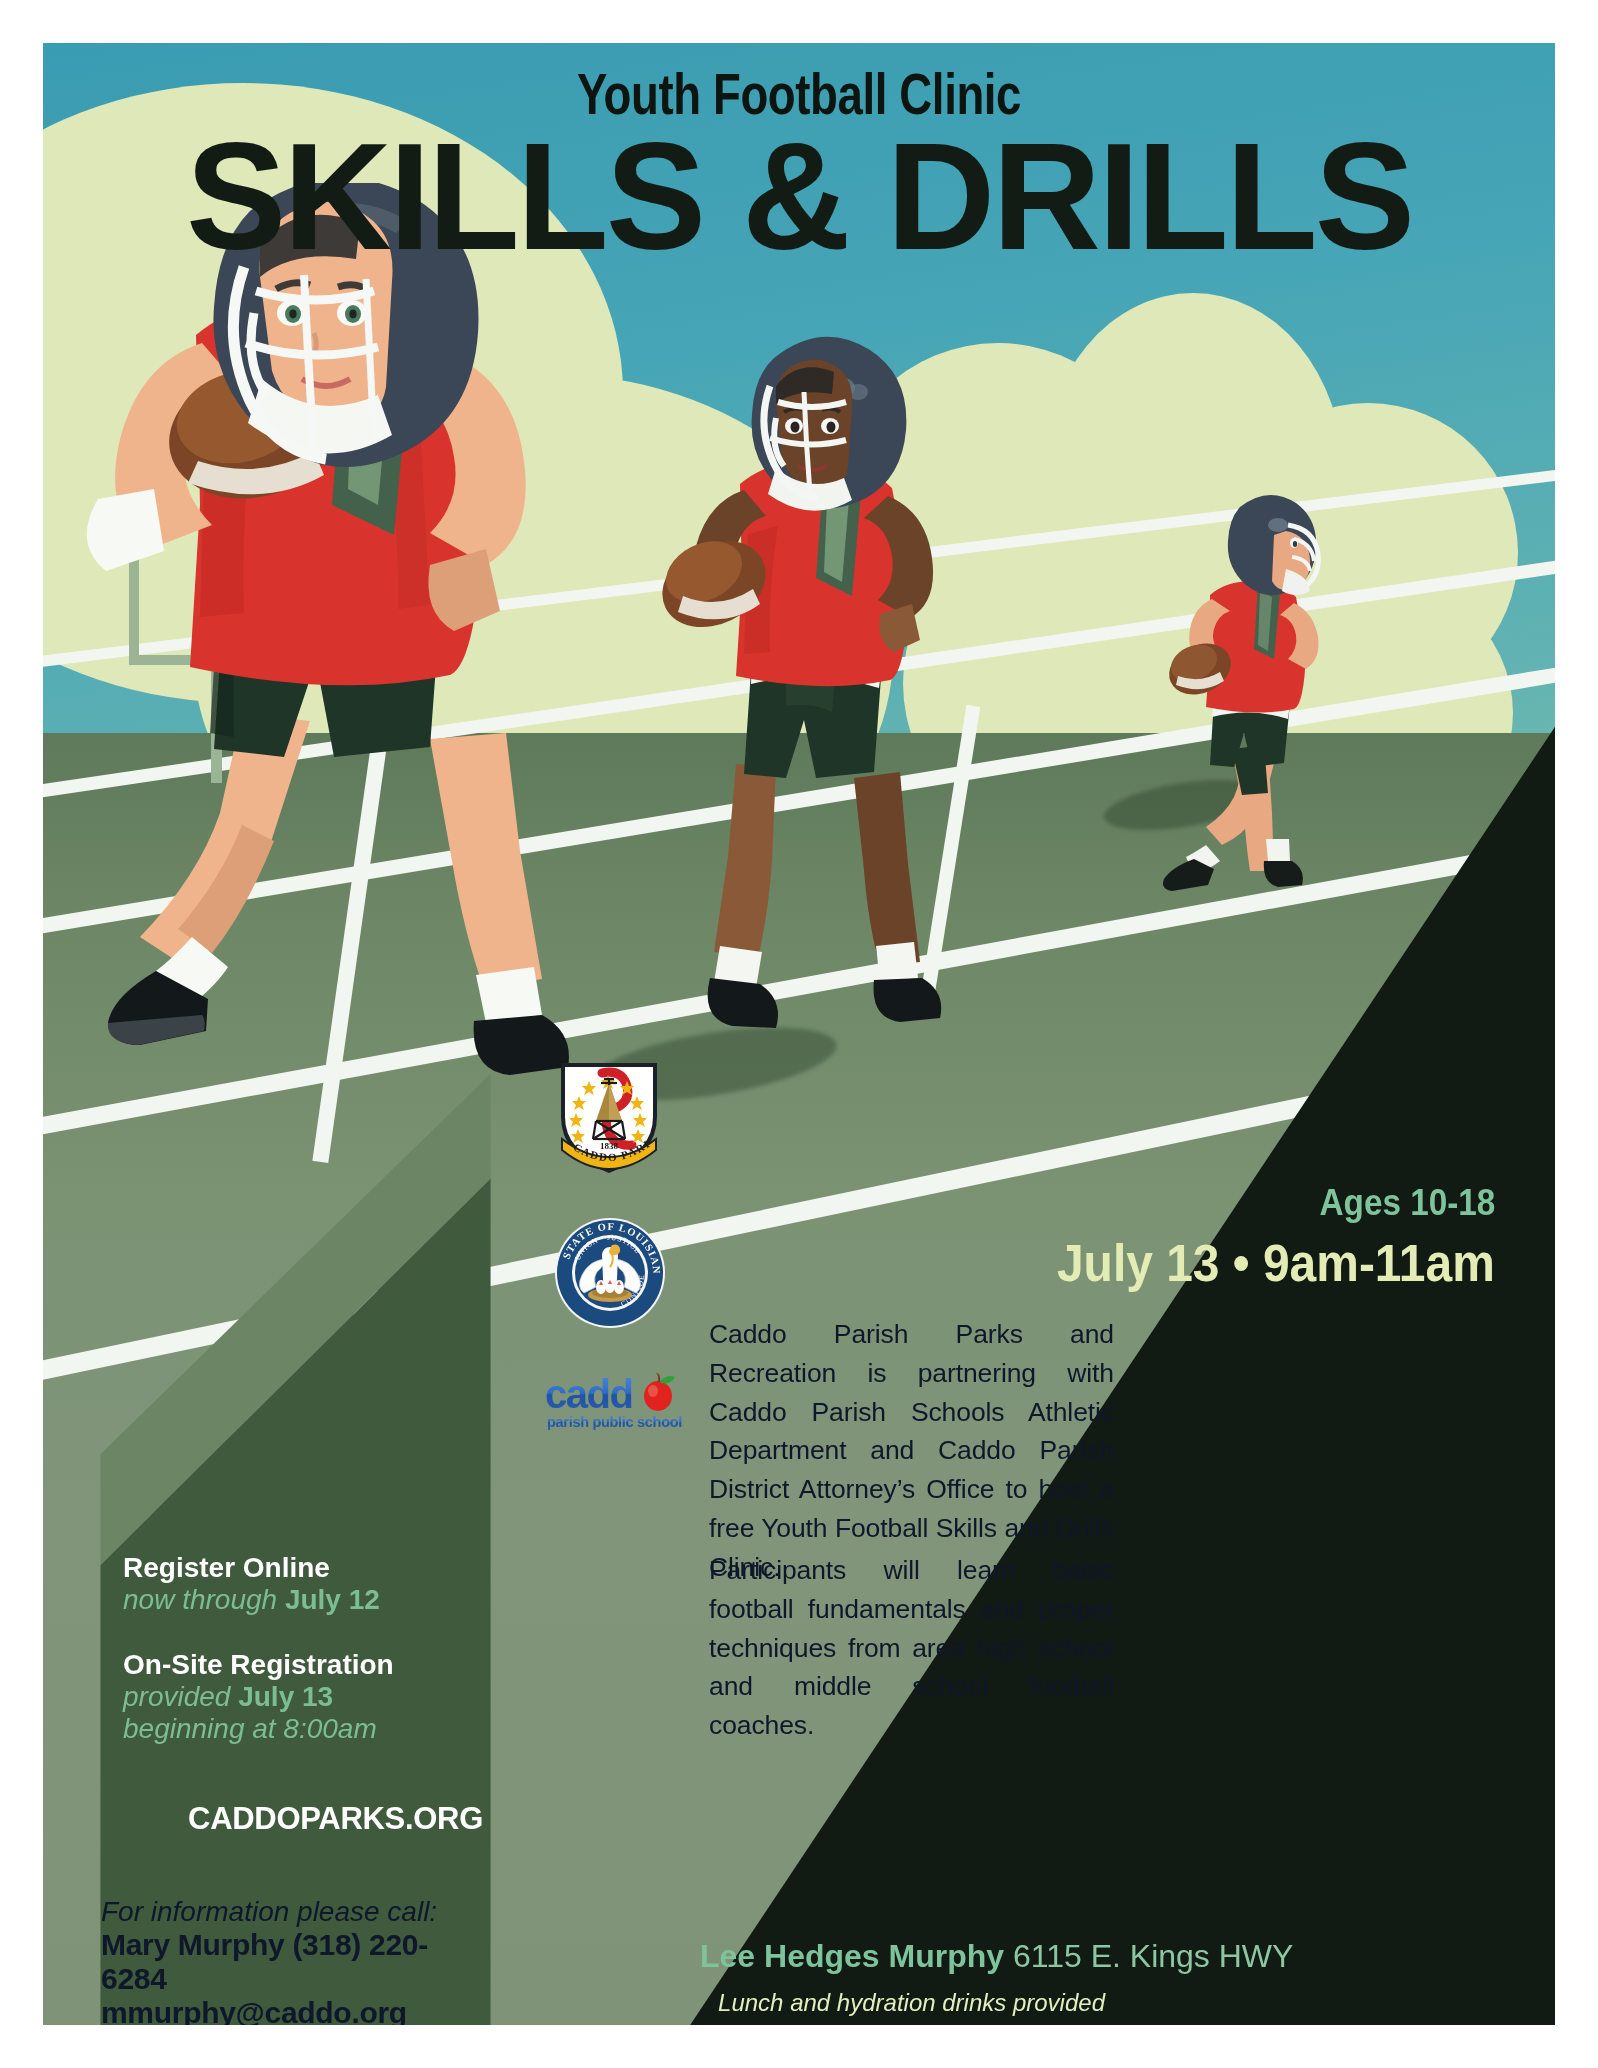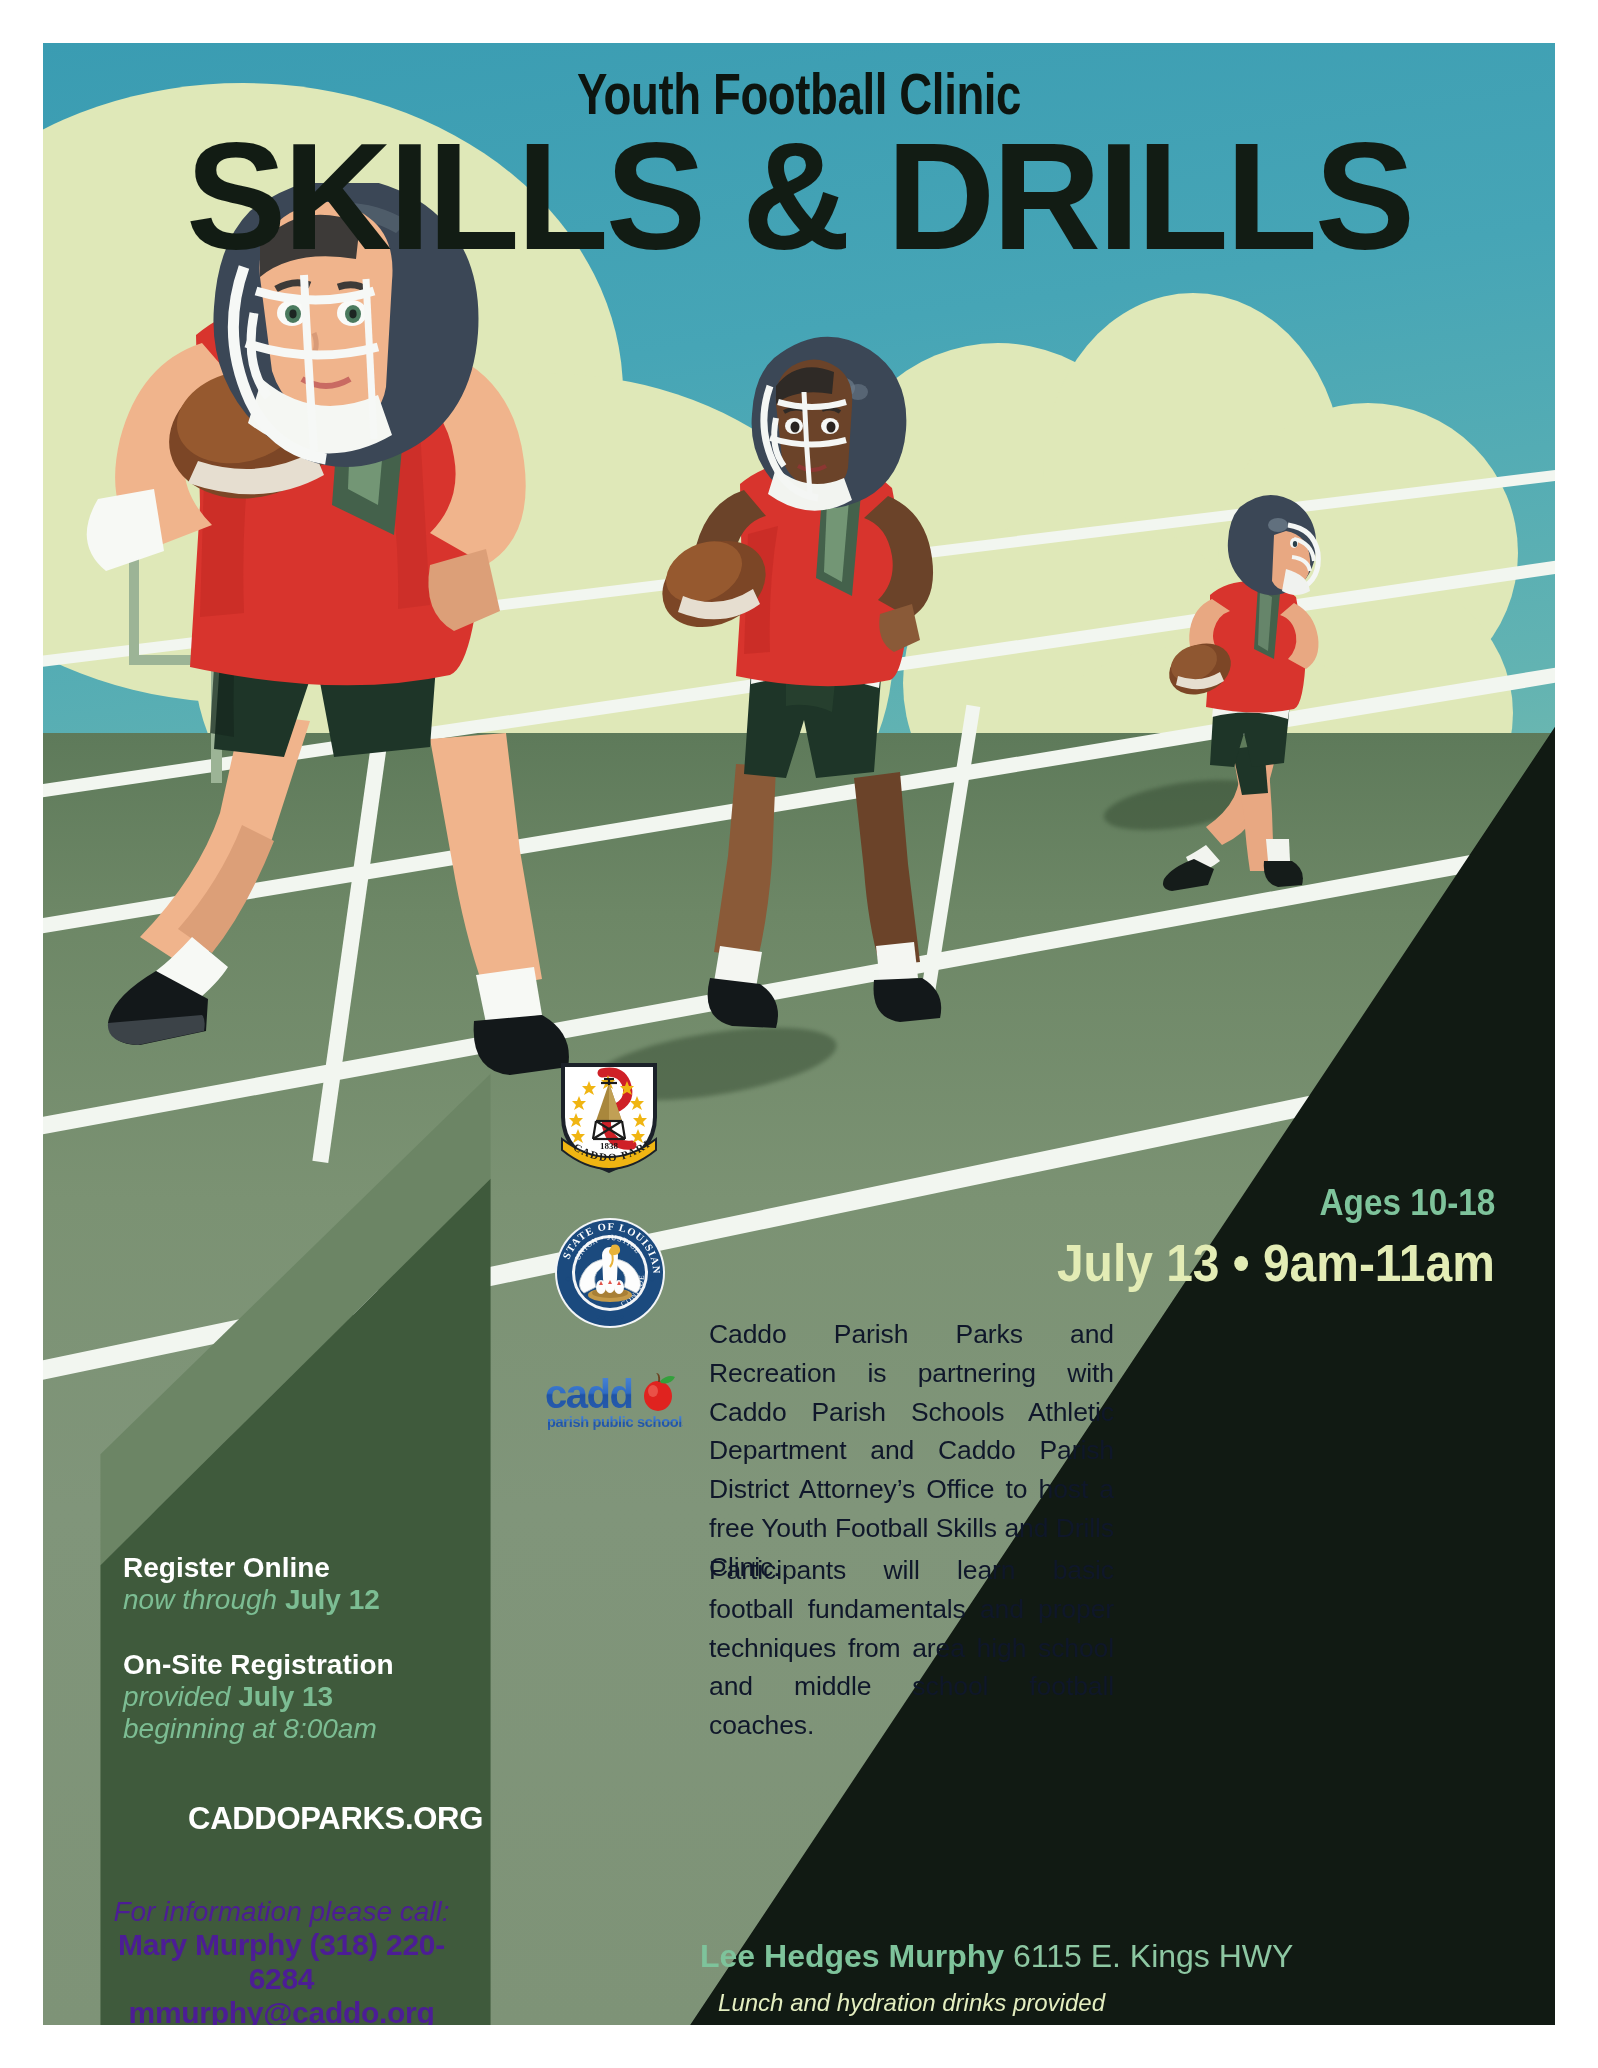--- a/index.html
+++ b/index.html
@@ -157,23 +157,23 @@
   .reg-sub  { font-size: 28px; color: #7cbd93; }
   .reg-sub i { font-style: italic; font-weight: normal; margin-top: 48px; }
   .reg-sub b { font-style: normal; font-weight: bold; margin-top: 20px; }
   .url {
     position: absolute; left: 80px; width: 360px;
     text-align: right;
     font-size: 31px; font-weight: bold; color: #ffffff;
     letter-spacing: -0.3px;
   }
   .contact {
-    position: absolute; left: 46px; width: 385px;
-    text-align: center;
-    color: #4c1d95;
+    position: absolute; left: 58px; width: 385px;
+    text-align: left;
+    color: #0f172a;
   }
   .contact .c-italic { font-size: 28px; font-style: italic; }
   .contact .c-bold { font-size: 30px; font-weight: bold; letter-spacing: -0.3px; }
 </style>
 </head>
 <body>
 
 <div id="poster">
 
   <div class="sky"></div>

